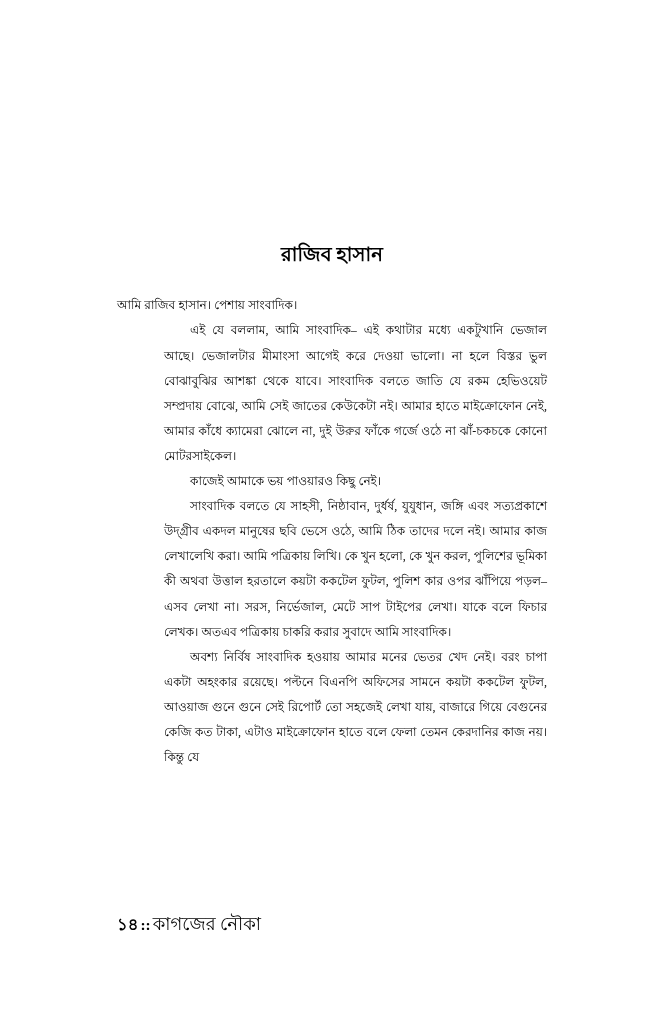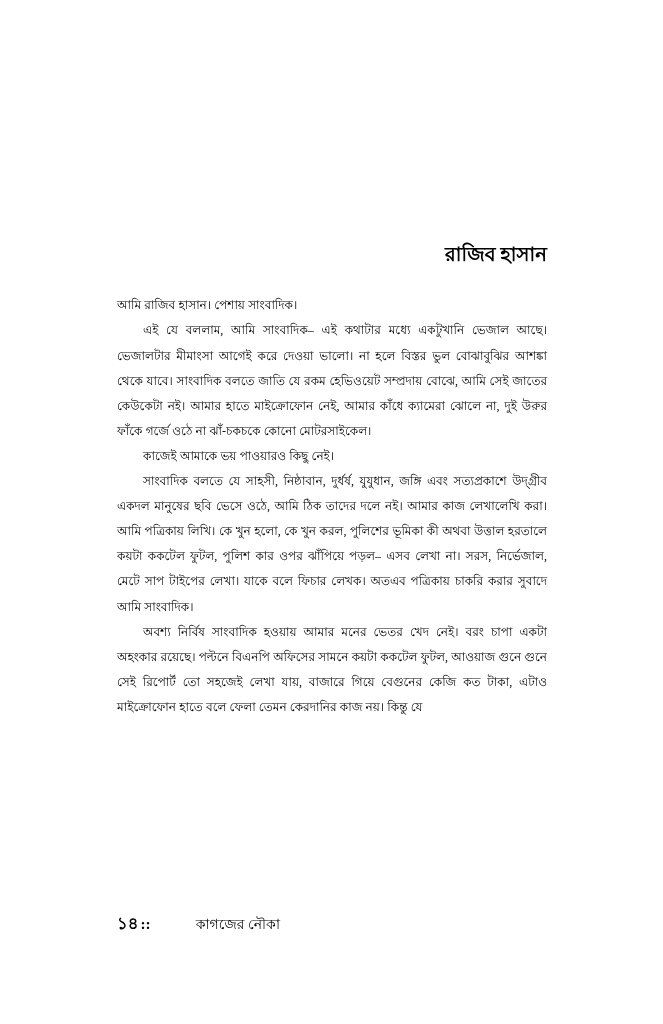--- a/index.html
+++ b/index.html
@@ -33,39 +33,40 @@
     top: 243px;
     width: 430px;
   }
 
   .chapter-title {
     font-size: 19.5px;
     font-weight: bold;
     line-height: 1.25;
     letter-spacing: 0.1px;
     margin: 0 0 26px 0;
-    text-align: right;
+    text-align: center;
     white-space: nowrap;
   }
 
   .body-text {
     font-size: 12px;
     line-height: 25.1px;
     text-align: justify;
     text-justify: inter-word;
     margin: 0;
     word-spacing: 0.2px;
   }
 
   .body-text + .body-text {
     margin-top: 0;
   }
 
   .indent {
     text-indent: 26px;
+    margin-left: 47px;
   }
 
   .no-indent {
     text-indent: 0;
   }
 
   .footer {
     position: absolute;
     left: 117px;
     top: 913px;
@@ -79,22 +80,21 @@
     font-size: 16.5px;
     text-align: right;
   }
 
   .footer .sep {
     font-weight: bold;
     padding: 0 2px;
   }
 
   .footer .book-title {
-    font-size: 14px;
-    margin-left: 43px;
+    font-size: 18px;
   }
 </style>
 </head>
 <body>
 
 <div class="page">
 
   <div class="content">
 
     <h1 class="chapter-title">রাজিব হাসান</h1>

